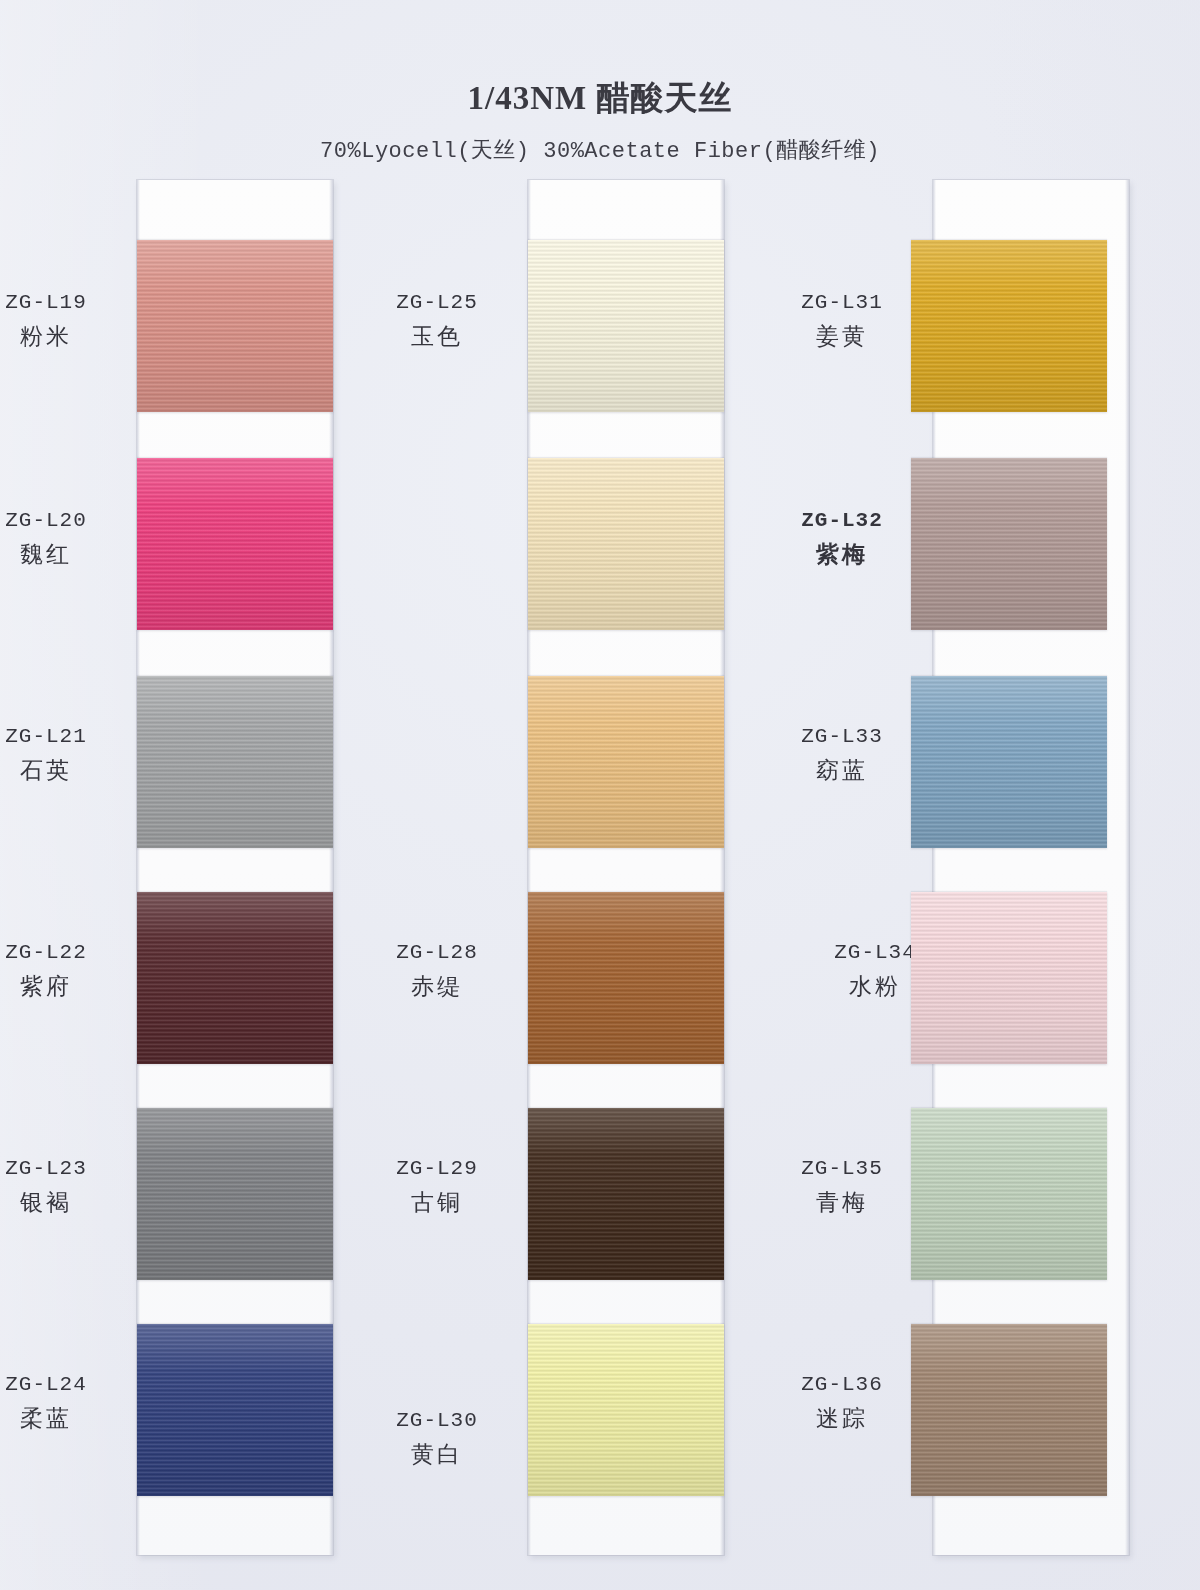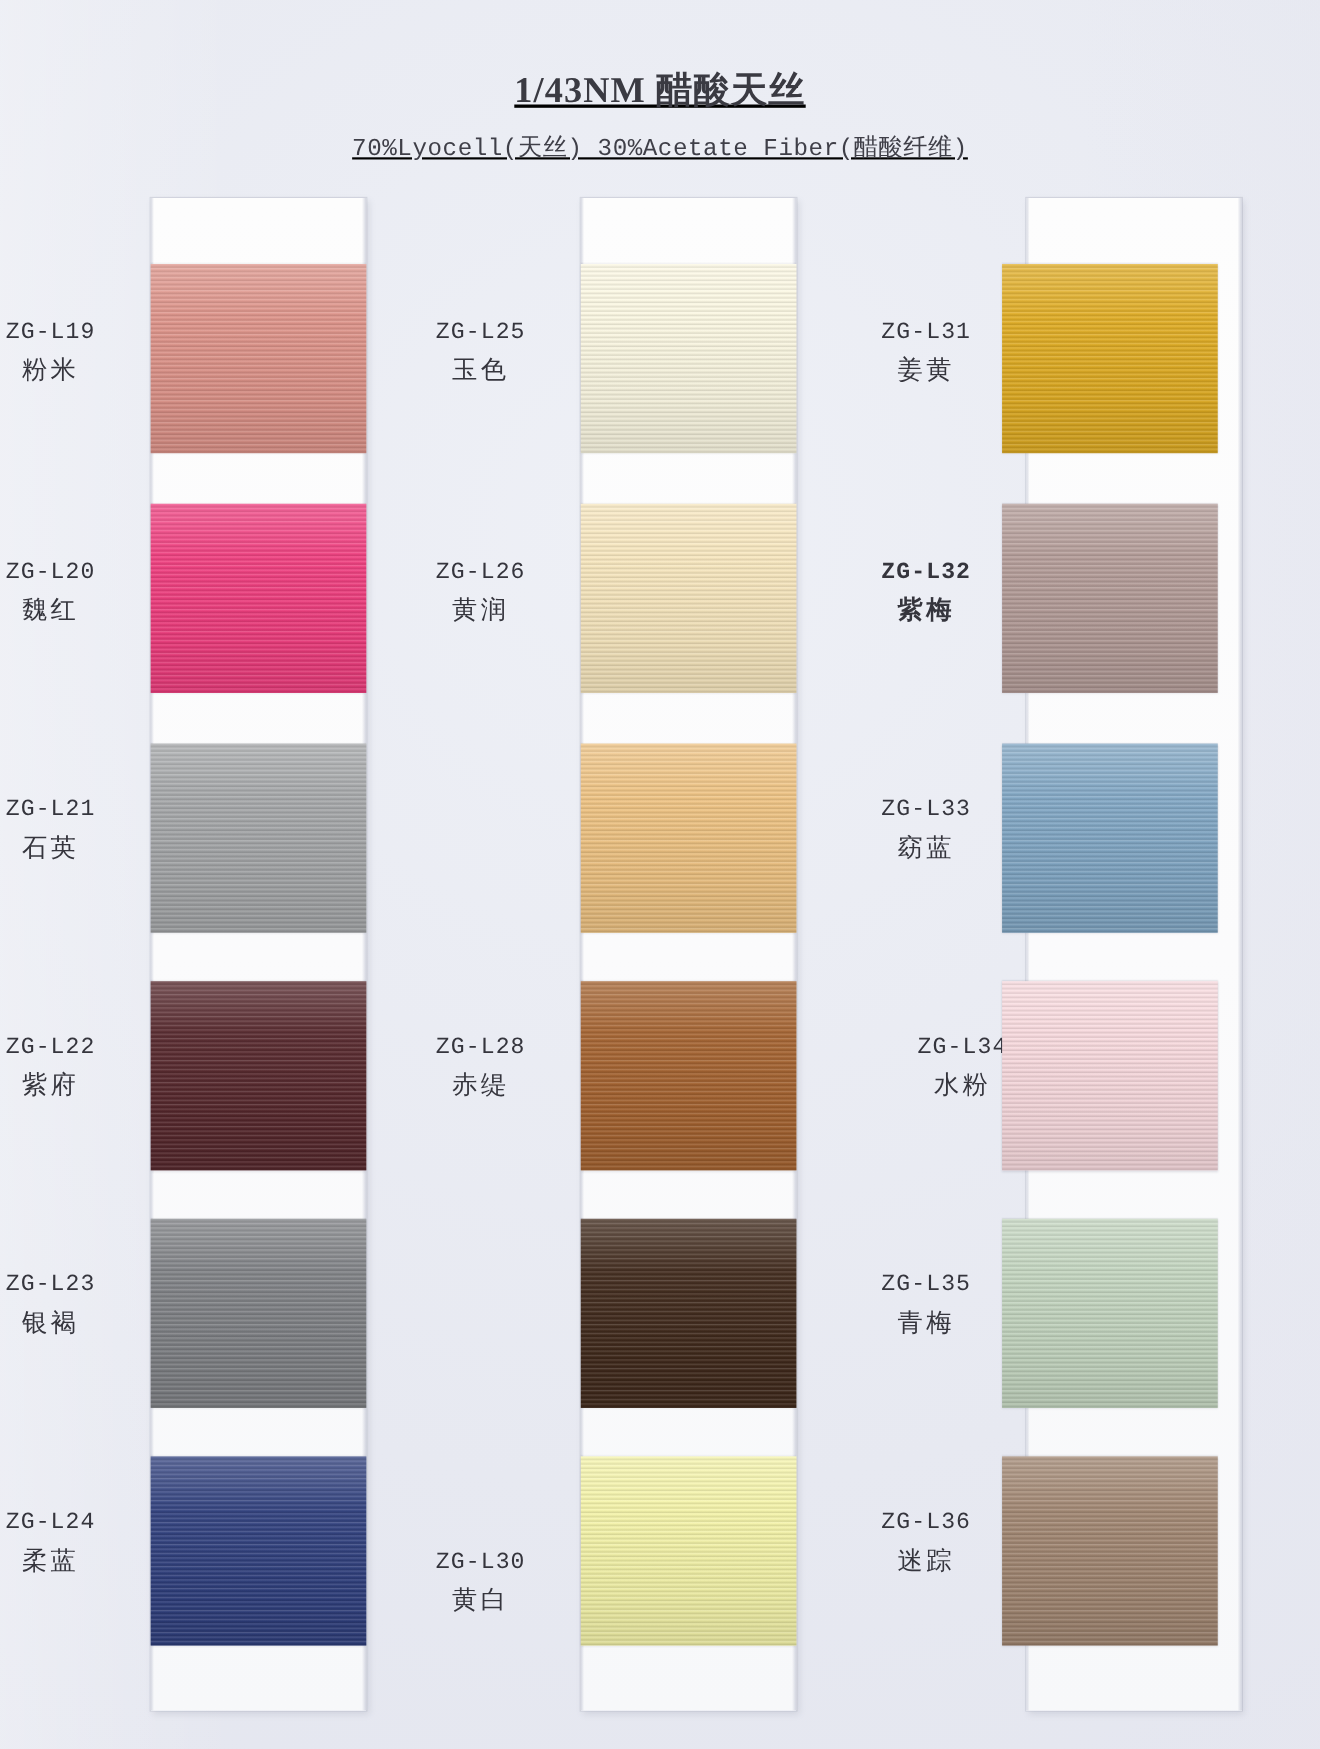--- a/index.html
+++ b/index.html
@@ -15,21 +15,21 @@
     position:absolute;inset:0;
     background:
       radial-gradient(ellipse 140% 100% at 50% 30%, #eef0f6 0%, #e7e9f1 55%, #e2e4ee 100%);
   }
   #sheet:after{
     content:"";position:absolute;inset:0;
     background:linear-gradient(90deg, rgba(255,255,255,.28) 0%, rgba(255,255,255,0) 18%, rgba(255,255,255,0) 82%, rgba(230,231,240,.45) 100%);
     pointer-events:none;
   }
 
-  #header{position:absolute;left:0;right:0;top:60px;text-align:center;text-decoration:underline;}
+  #header{position:absolute;left:0;right:0;top:76px;text-align:center;}
   #title{
     font-size:33px;font-weight:700;color:#3a3a42;letter-spacing:1px;
     font-family:"Liberation Serif", serif;
   }
   #subtitle{
     margin-top:14px;font-size:22px;color:#3f3f48;letter-spacing:.5px;
     font-family:"Liberation Mono","DejaVu Sans Mono",monospace;
   }
 
   #board{position:absolute;left:0;top:0;width:1200px;height:1590px;}
@@ -154,28 +154,28 @@
       </div>
       <div class="swatch" title="ZG-L24 柔蓝" style="left: 0px; top: 1144px; width: 196px; height: 172px; background: rgb(47, 63, 125);">
         <div class="tex"></div>
         <div class="sheen"></div>
       </div>
     </div>
     <div class="label" style="left: 362px; top: 288px;">
       <div class="code">ZG-L25</div>
       <div class="name">玉色</div>
     </div>
-    <div class="label" style="left: 362px; top: 506px;">
-      <div class="code">ZG-L26</div>
-      <div class="name">黄润</div>
-    </div>
     <div class="label" style="left: 362px; top: 938px;">
       <div class="code">ZG-L28</div>
       <div class="name">赤缇</div>
     </div>
+    <div class="label" style="left: 362px; top: 1154px;">
+      <div class="code">ZG-L29</div>
+      <div class="name">古铜</div>
+    </div>
     <div class="label" style="left: 362px; top: 1370px; margin-top: 36px;">
       <div class="code">ZG-L30</div>
       <div class="name">黄白</div>
     </div>
     <div class="column" style="left: 528px; top: 180px; height: 1375px;">
       <div class="card"></div>
       <div class="swatch" title="ZG-L25 玉色" style="left: 0px; top: 60px; width: 196px; height: 172px; background: rgb(251, 247, 225);">
         <div class="tex"></div>
         <div class="sheen"></div>
       </div>

